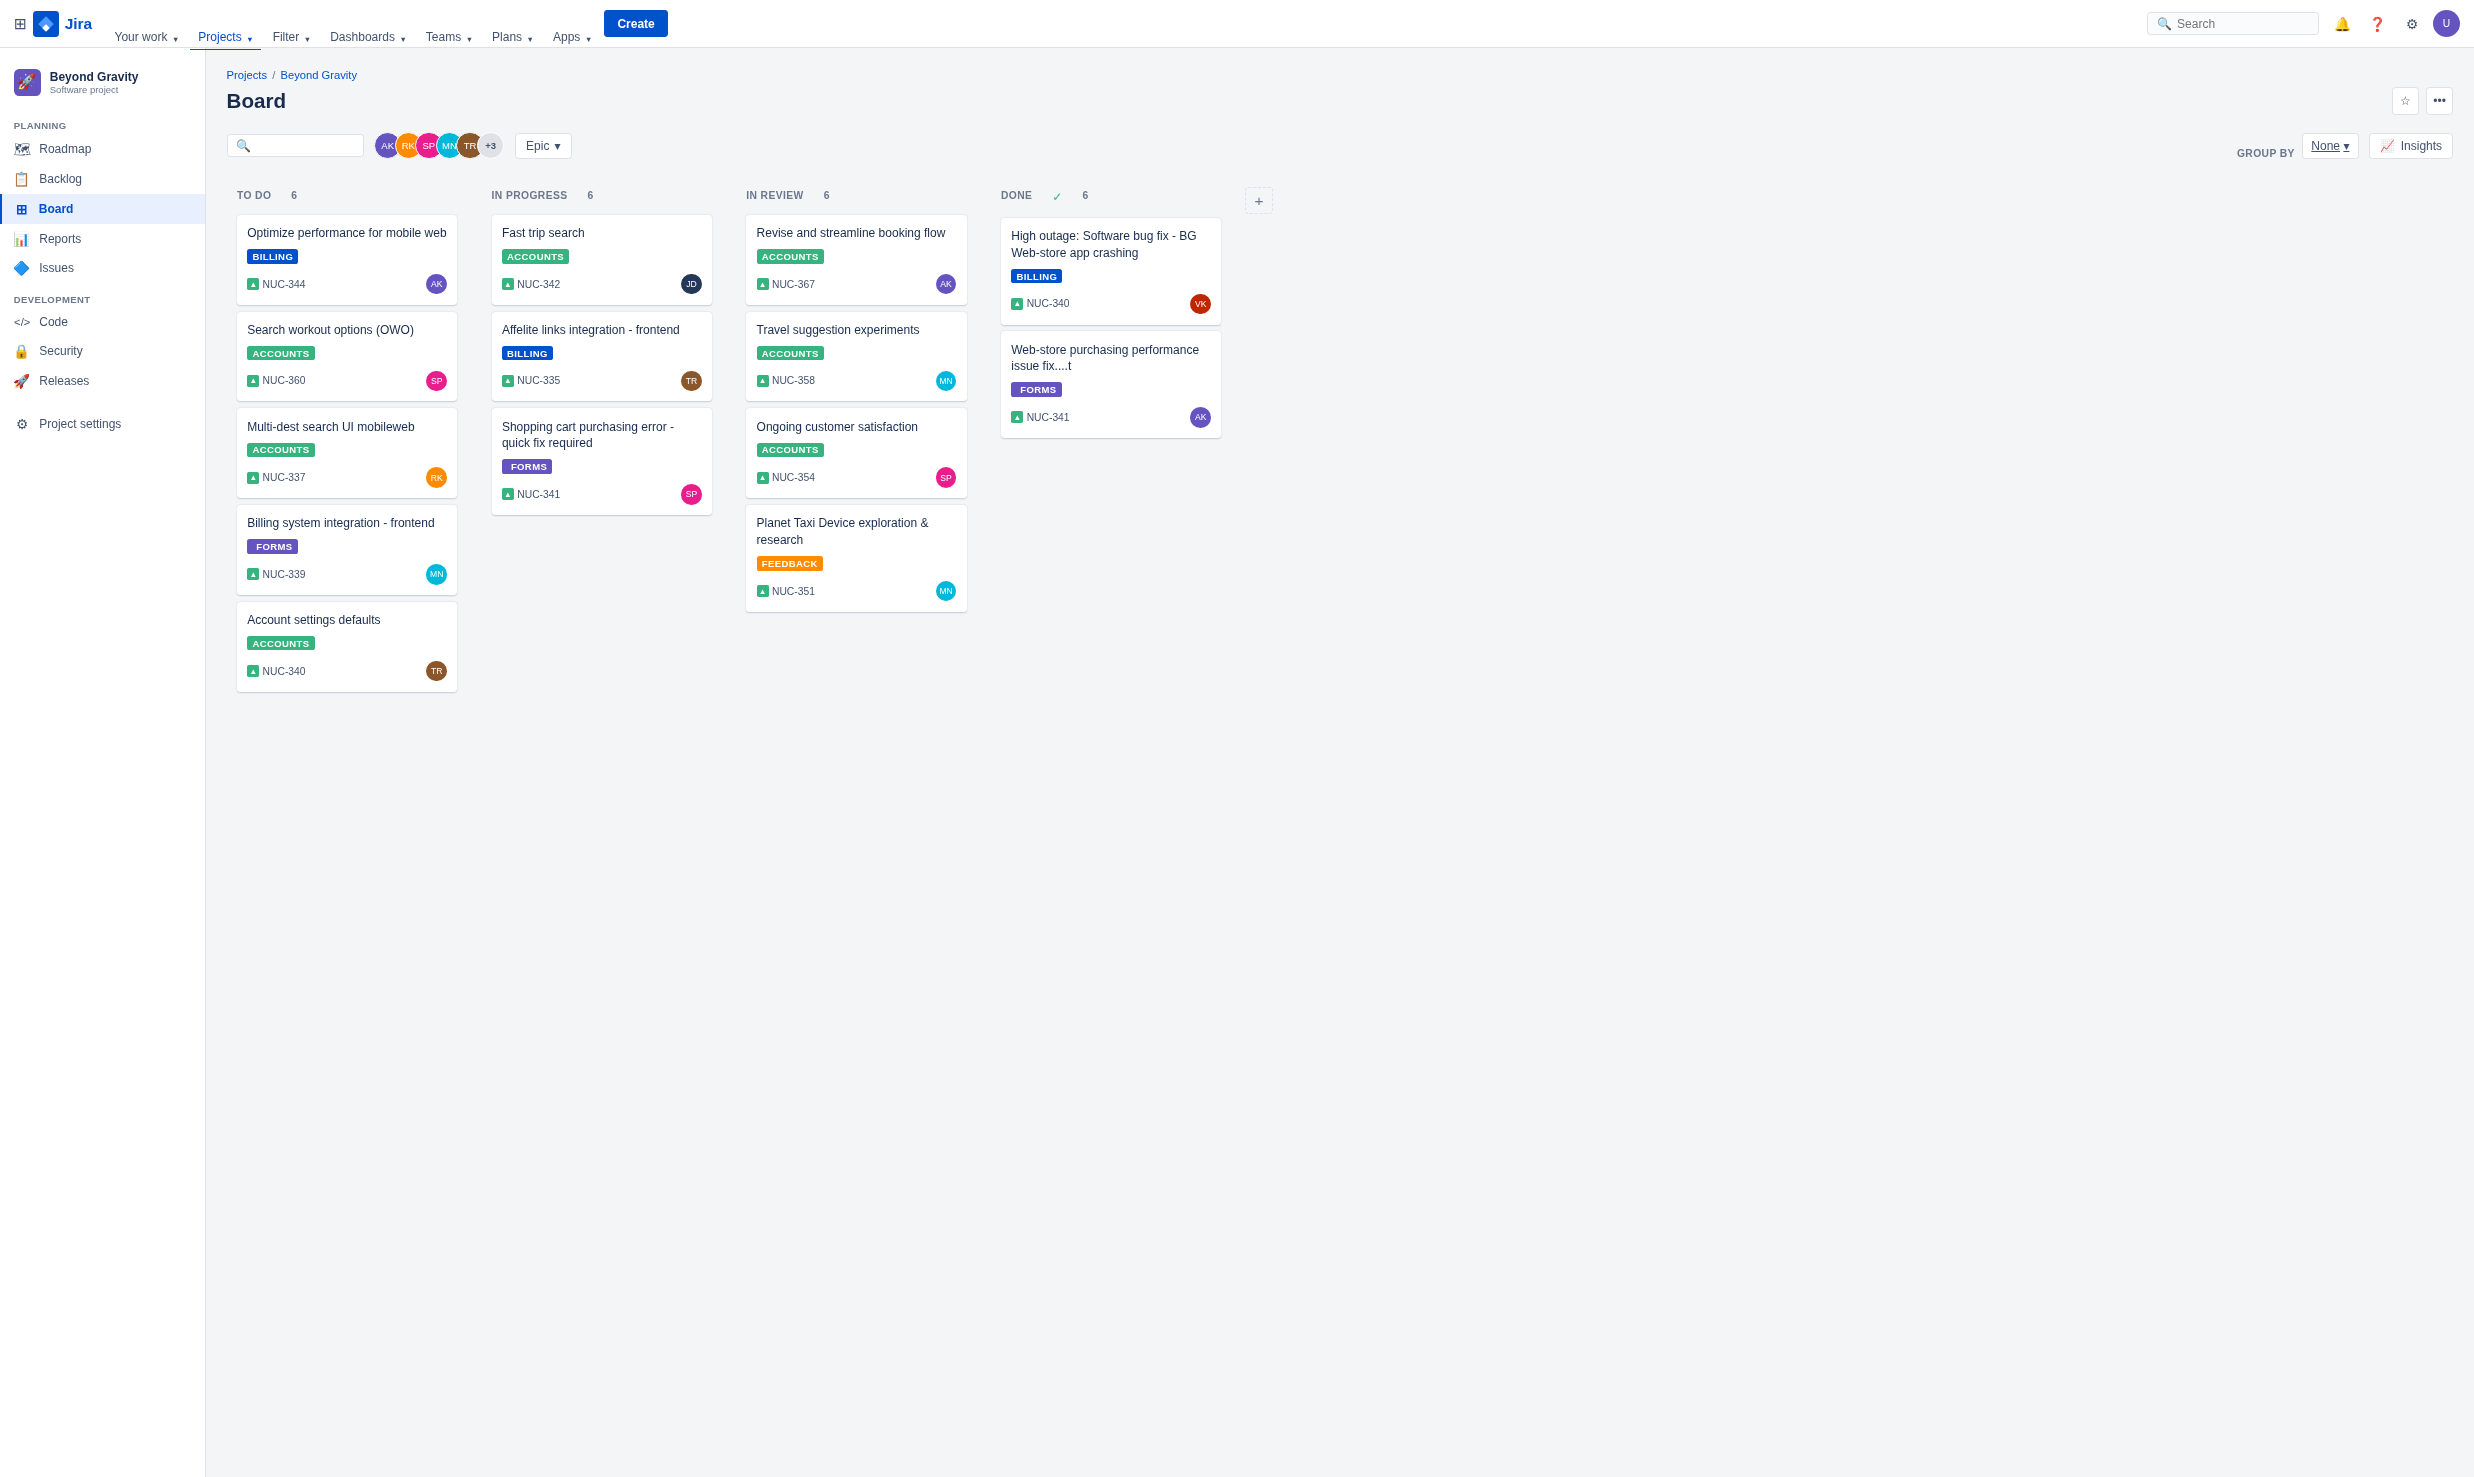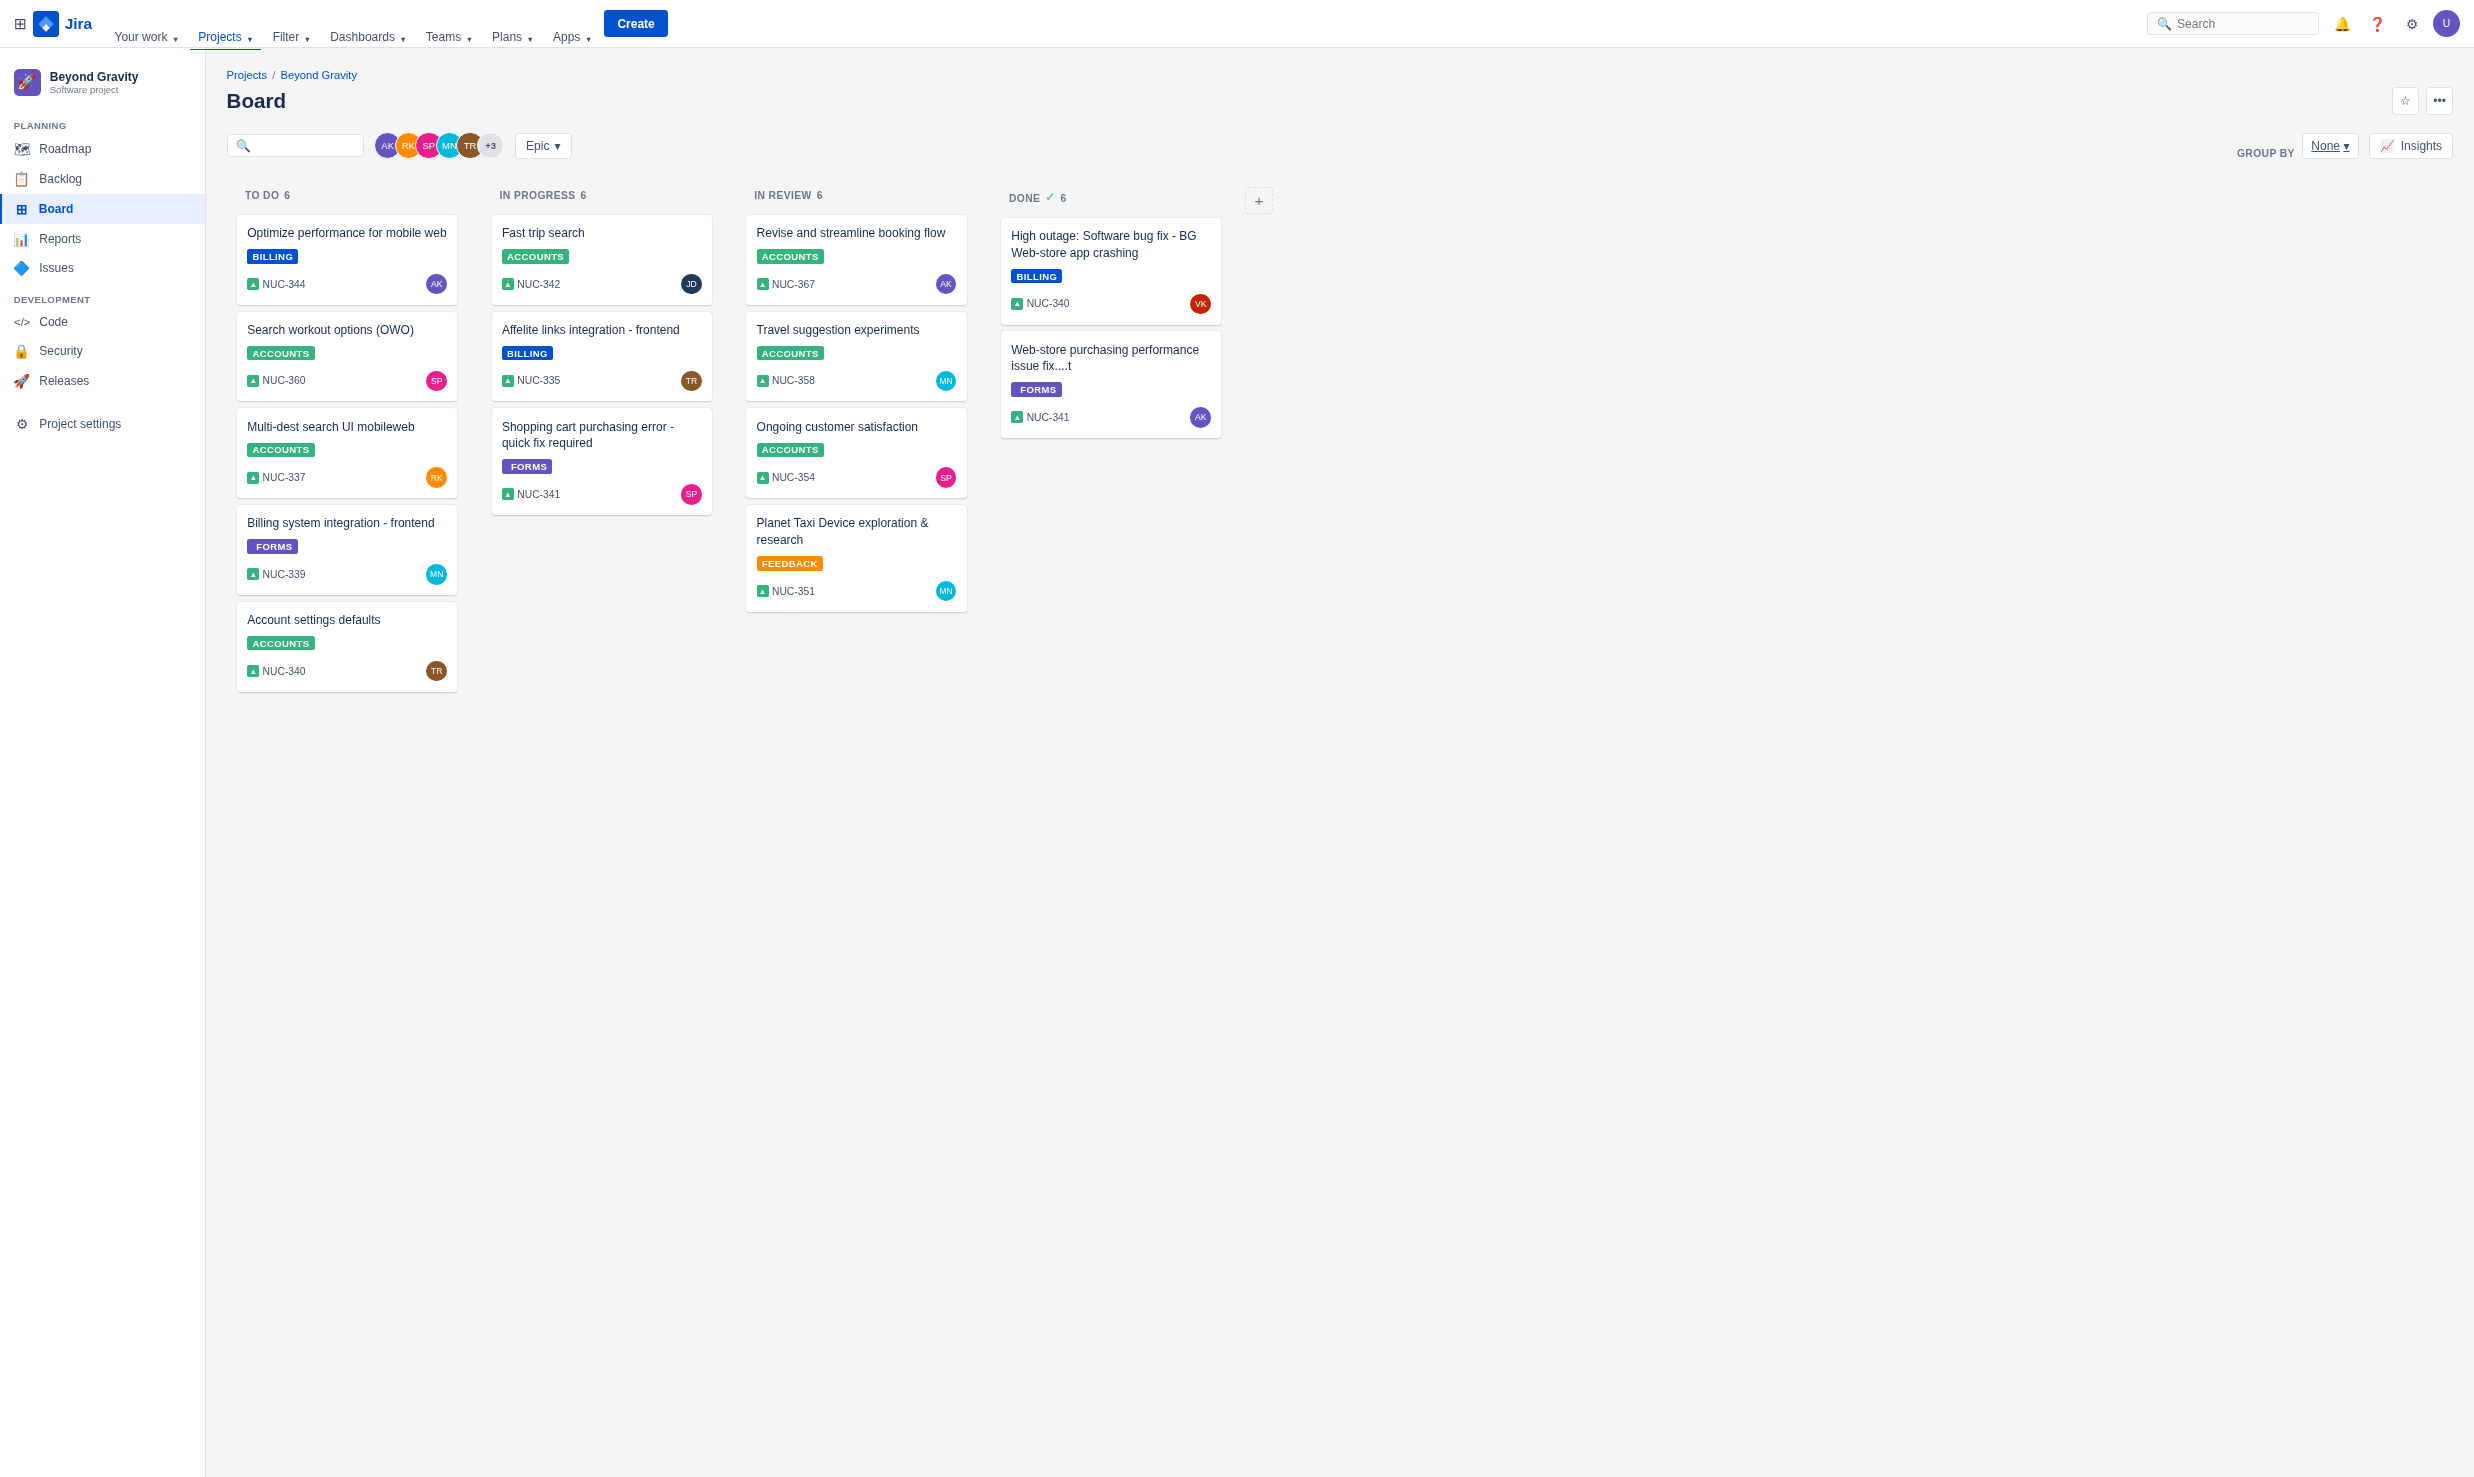--- a/index.html
+++ b/index.html
@@ -120,21 +120,21 @@
       display: flex; align-items: center; gap: 5.2px; padding: 5.2px 10.3px; border: 1.7px solid #dfe1e6;
       border-radius: 3.4px; background: #fff; cursor: pointer; font-size: 12px; font-weight: 500; color: #42526e;
     }
 
     
     .board-columns { display: flex; gap: 13.7px; align-items: flex-start; min-height: 516px; }
     .board-column {
       width: 241px; min-width: 241px; background: #f4f5f7; border-radius: 3.4px; padding: 10.3px;
     }
     .column-header {
-      display: flex; align-items: flex-end; gap: 5px; margin-bottom: 10.3px; padding: 3.4px 0; margin-left: 8px;
+      display: flex; align-items: flex-start; gap: 20px; margin-bottom: 10.3px; padding: 3.4px 0;
     }
     .column-title { font-size: 10.3px; font-weight: 700; color: #6b778c; text-transform: uppercase; letter-spacing: 0.4px; }
     .column-count { font-size: 10.3px; color: #6b778c; font-weight: 700; }
     .column-check { color: #36b37e; font-size: 12px; }
     .add-column-btn {
       width: 27.5px; height: 27.5px; border-radius: 3.4px; border: 1.7px dashed #dfe1e6; background: transparent;
       display: flex; align-items: center; justify-content: center; cursor: pointer; color: #6b778c; font-size: 15.5px;
       margin-top: 10.3px;
     }
 

